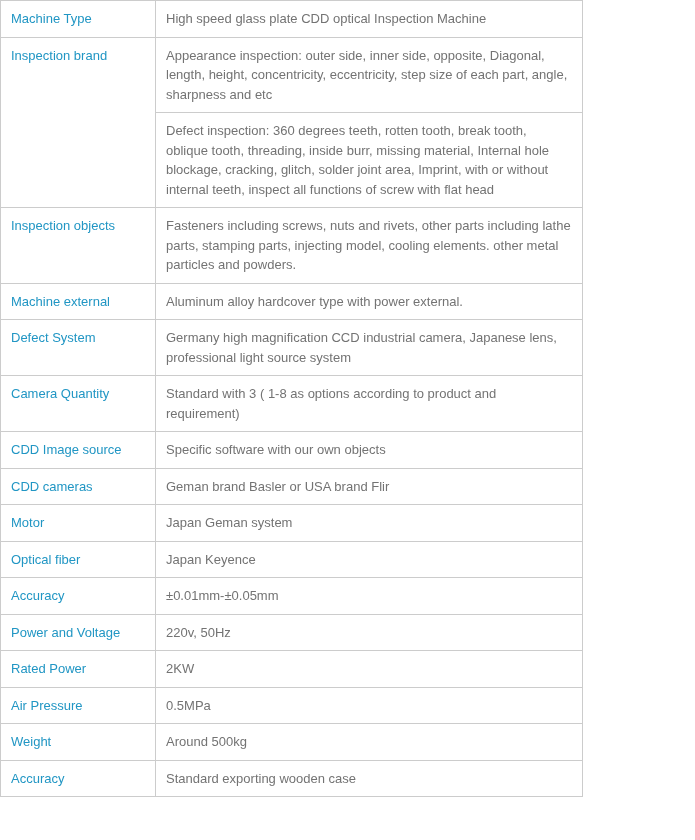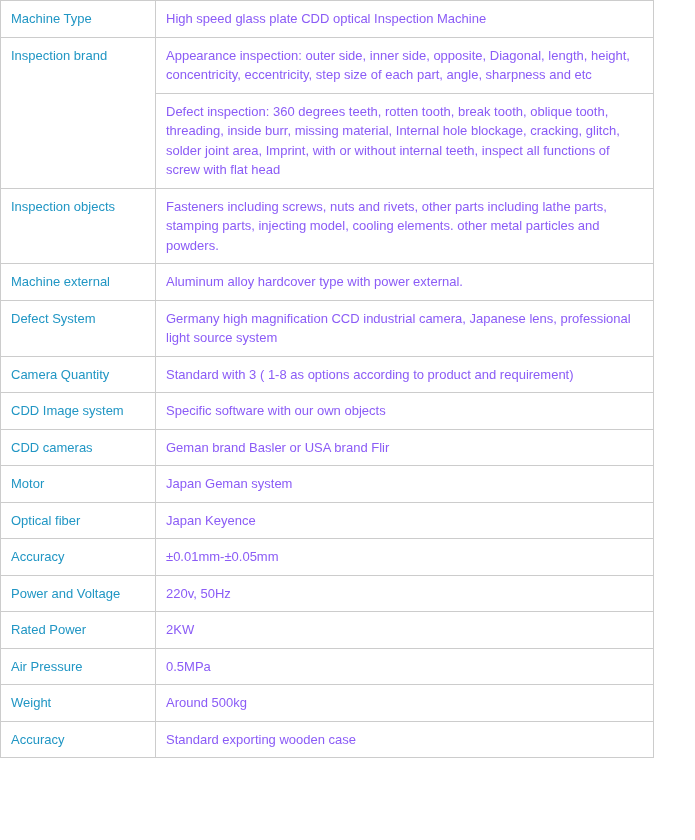--- a/index.html
+++ b/index.html
@@ -3,42 +3,42 @@
   <meta charset="utf-8">
   <style>
     * { box-sizing: border-box; margin: 0; padding: 0; }
     body {
       font-family: Arial, sans-serif;
       font-size: 13px;
       background: #fff;
       color: #333;
     }
     .table-wrapper {
-      width: 654px;
+      width: 583px;
       border-collapse: collapse;
     }
     table {
       width: 100%;
       border-collapse: collapse;
       border: 1px solid #ccc;
     }
     td {
       border: 1px solid #ccc;
       padding: 8px 10px;
       vertical-align: top;
       line-height: 1.5;
     }
     td.label {
       width: 155px;
       color: #2196c4;
       font-weight: normal;
       white-space: nowrap;
     }
     td.value {
-      color: #8b5cf6;
+      color: #737373;
     }
   </style>
 </head>
 <body>
 
 <div class="table-wrapper">
   <table>
 
     <tbody>
         <tr>
@@ -68,21 +68,21 @@
       <td class="label">Defect System</td>
       <td class="value">Germany high magnification CCD industrial camera, Japanese lens, professional light source system</td>
     </tr>
 
     <tr>
       <td class="label">Camera Quantity</td>
       <td class="value">Standard with 3 ( 1-8 as options according to product and requirement)</td>
     </tr>
 
     <tr>
-      <td class="label">CDD Image system</td>
+      <td class="label">CDD Image source</td>
       <td class="value">Specific software with our own objects</td>
     </tr>
 
     <tr>
       <td class="label">CDD cameras</td>
       <td class="value">Geman brand Basler or  USA brand Flir</td>
     </tr>
 
     <tr>
       <td class="label">Motor</td>

